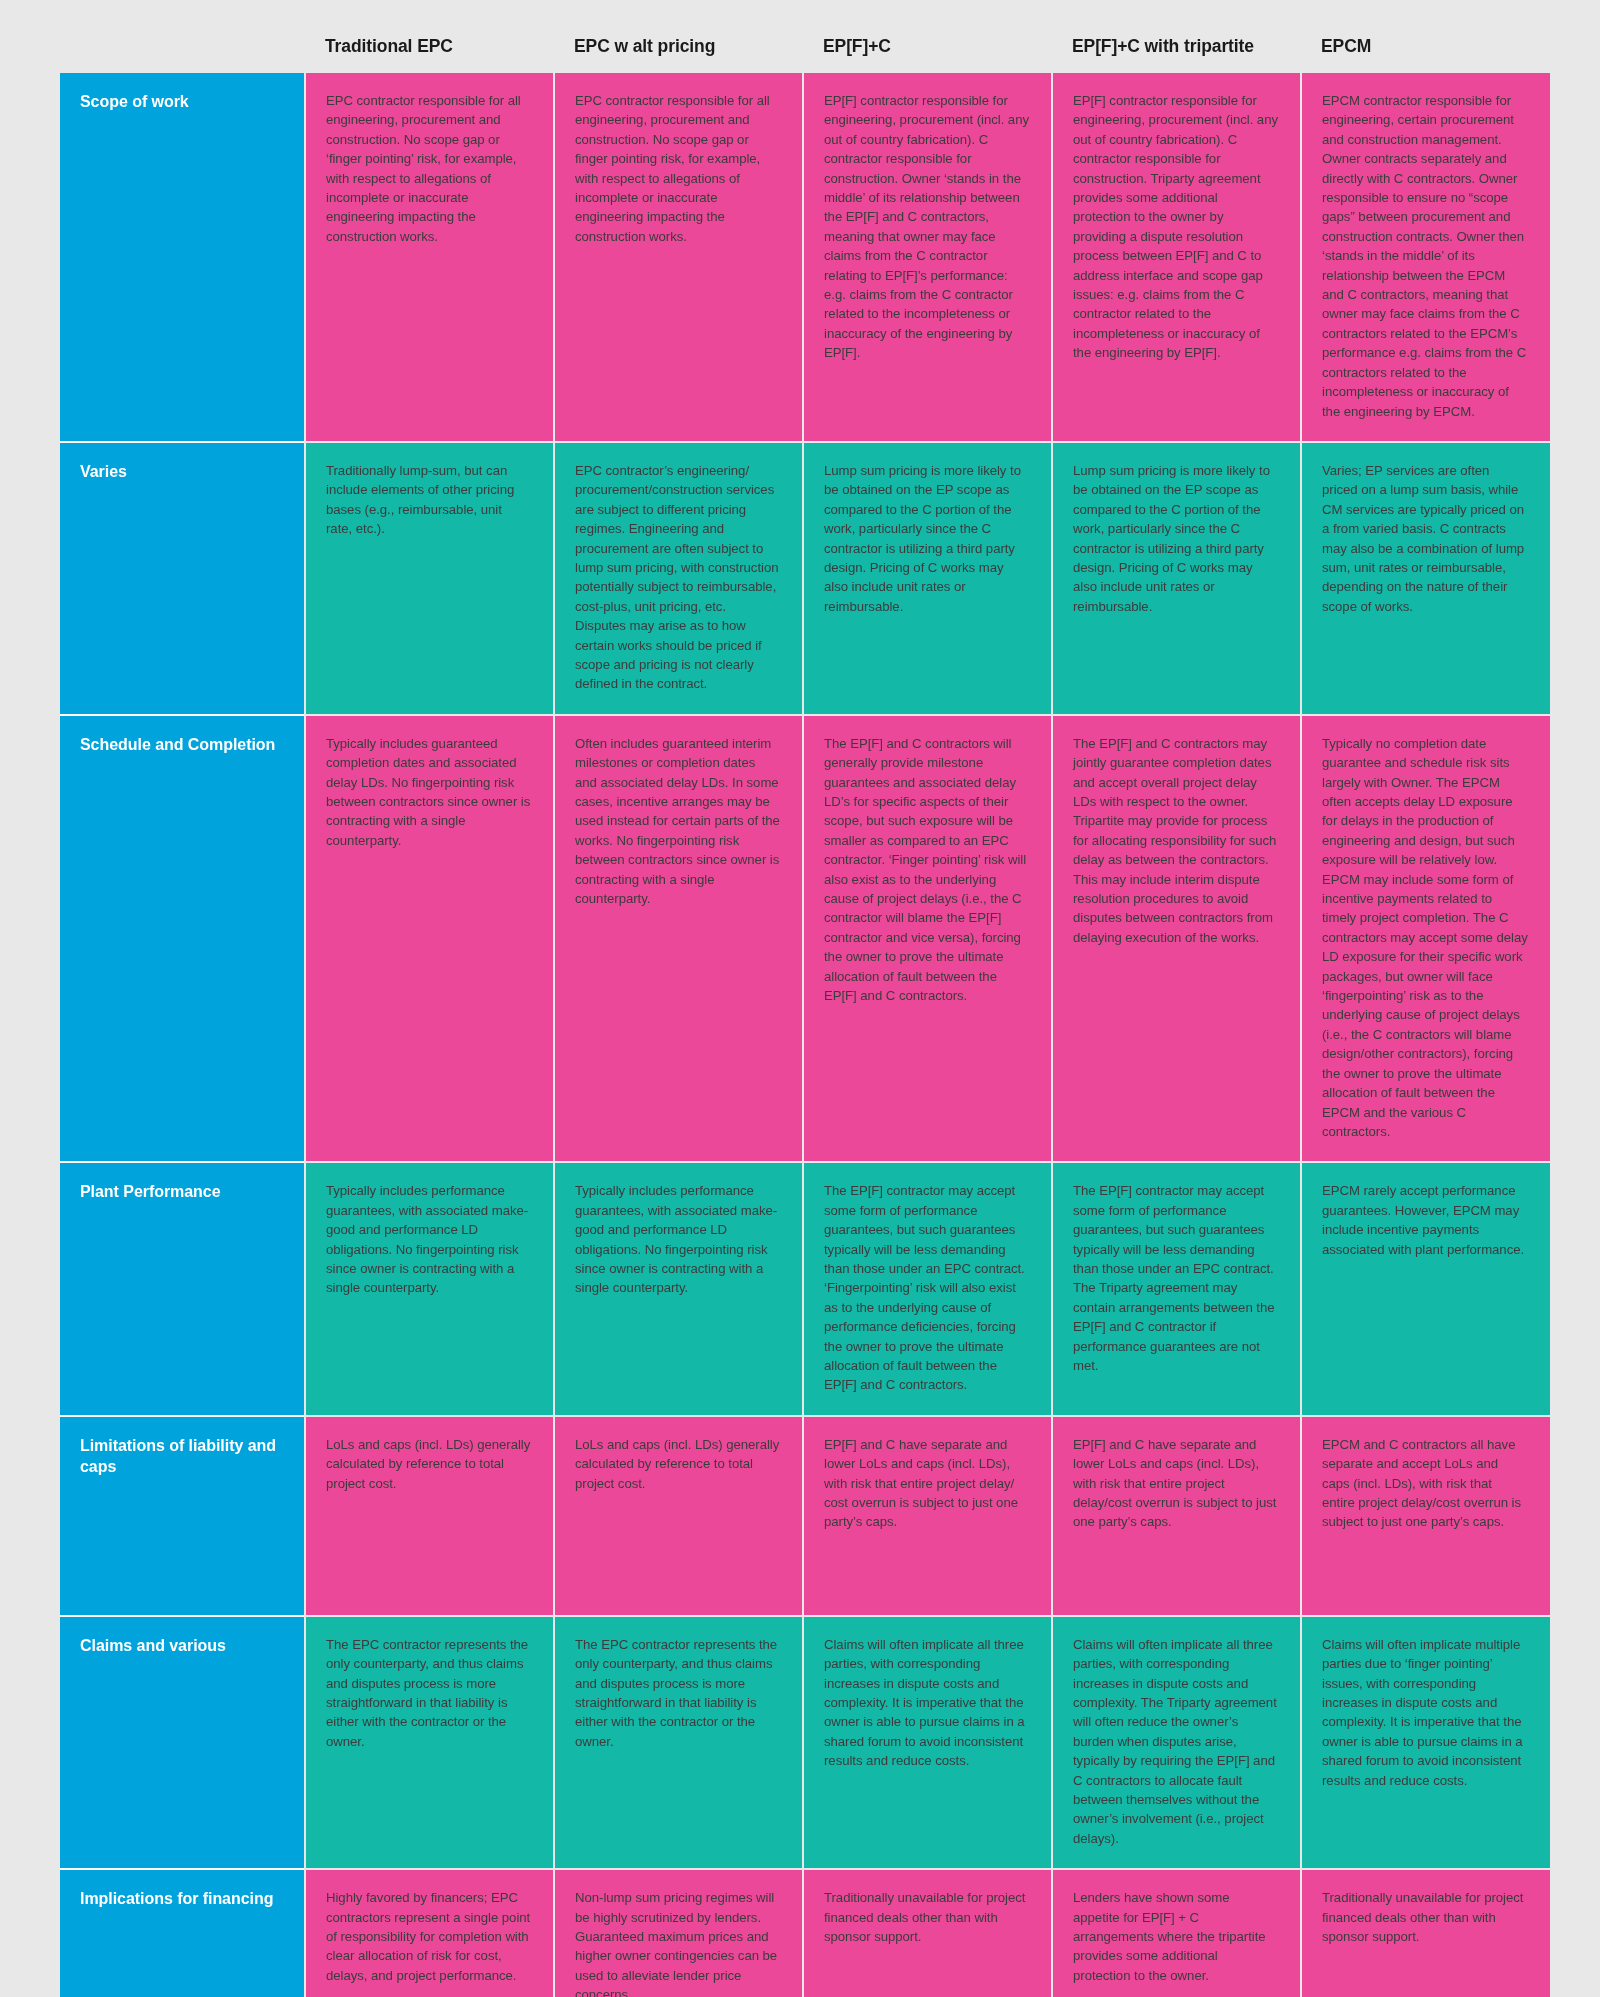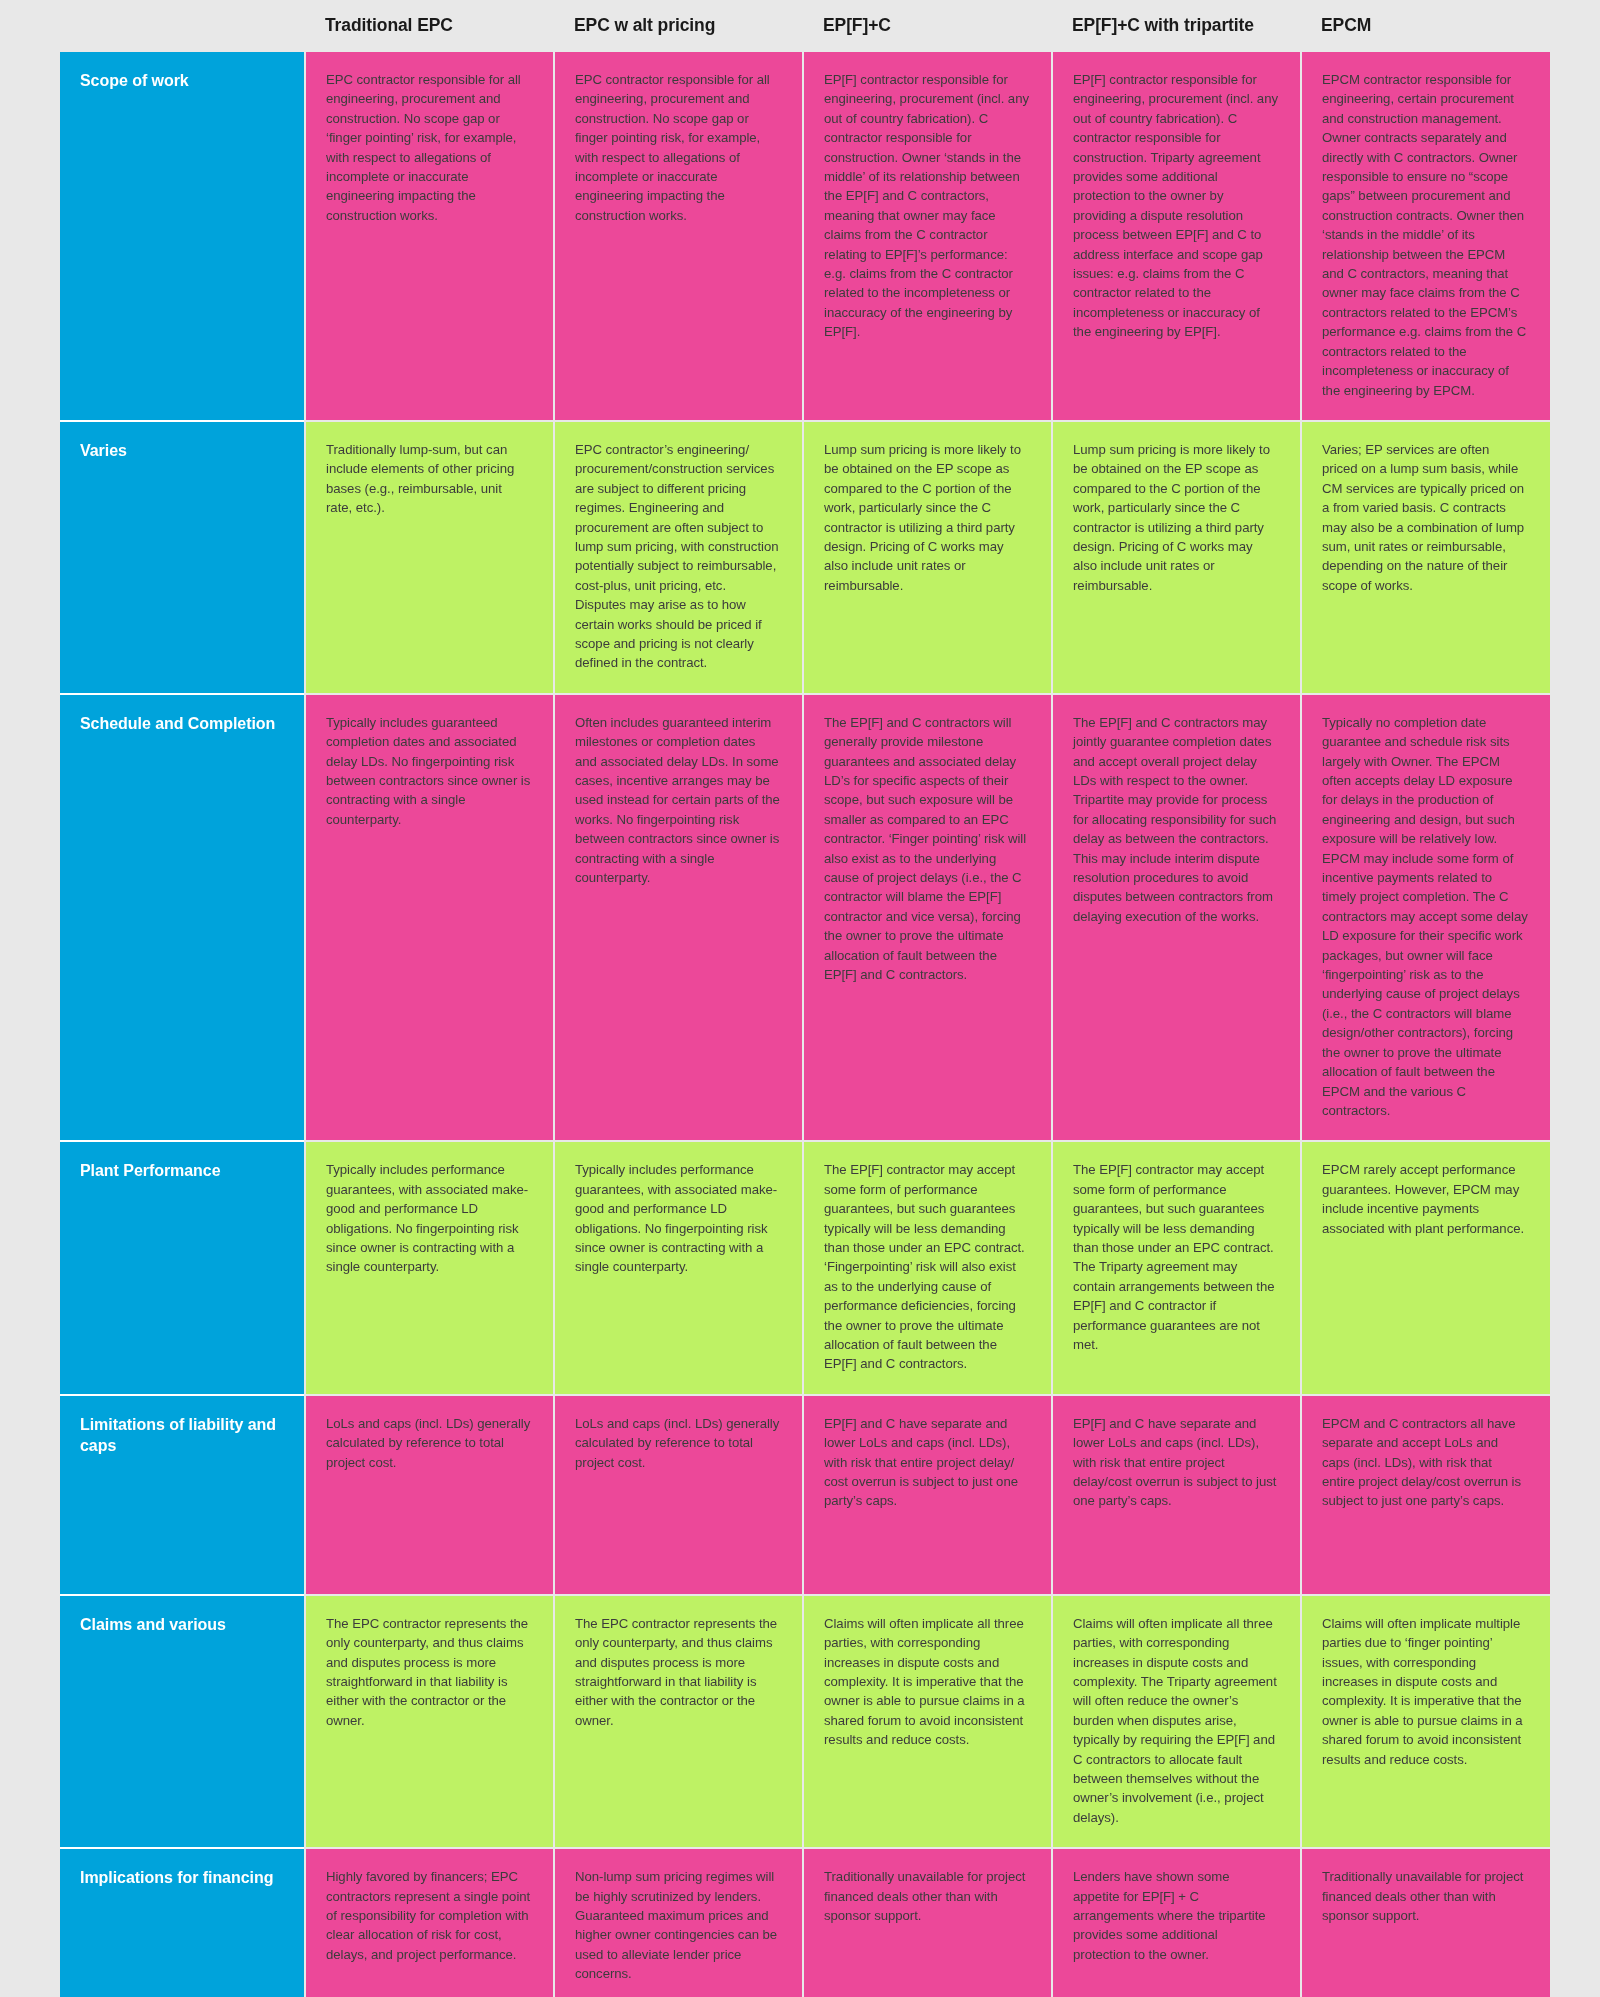--- a/index.html
+++ b/index.html
@@ -34,21 +34,21 @@
   col.c-label { width: 245px; }
   col.c-data  { width: 249px; }
 
   thead th {
     background: #e8e8e8;
     color: #1a1a1a;
     font-size: 17.5px;
     font-weight: bold;
     text-align: left;
     vertical-align: bottom;
-    padding: 15px 0 14px 20px;
+    padding: 36px 0 14px 20px;
     border: 0;
     letter-spacing: -0.1px;
   }
   thead th.head-blank {
     padding-left: 0;
   }
 
   td.rowlabel {
     background: #00A3DB;
     color: #ffffff;
@@ -66,21 +66,21 @@
     font-size: 13.2px;
     line-height: 1.47;
     color: #3c3c3c;
     padding: 18px 22px 20px 20px;
     border-top: 2px solid #e8e8e8;
     border-left: 2px solid #e8e8e8;
     letter-spacing: -0.05px;
   }
 
   tr.band-blue td.cell { background: #ec4899; }
-  tr.band-grey td.cell { background: #bef264; }
+  tr.band-grey td.cell { background: #14b8a6; }
 
   
   tr.band-grey td.rowlabel,
   tr.band-blue td.rowlabel { border-top: 2px solid #ffffff; }
   tr:first-child td.rowlabel { border-top: 2px solid #e8e8e8; margin-left: 28px; }
 </style>
 </head>
 <body>
 
 <div class="page">

